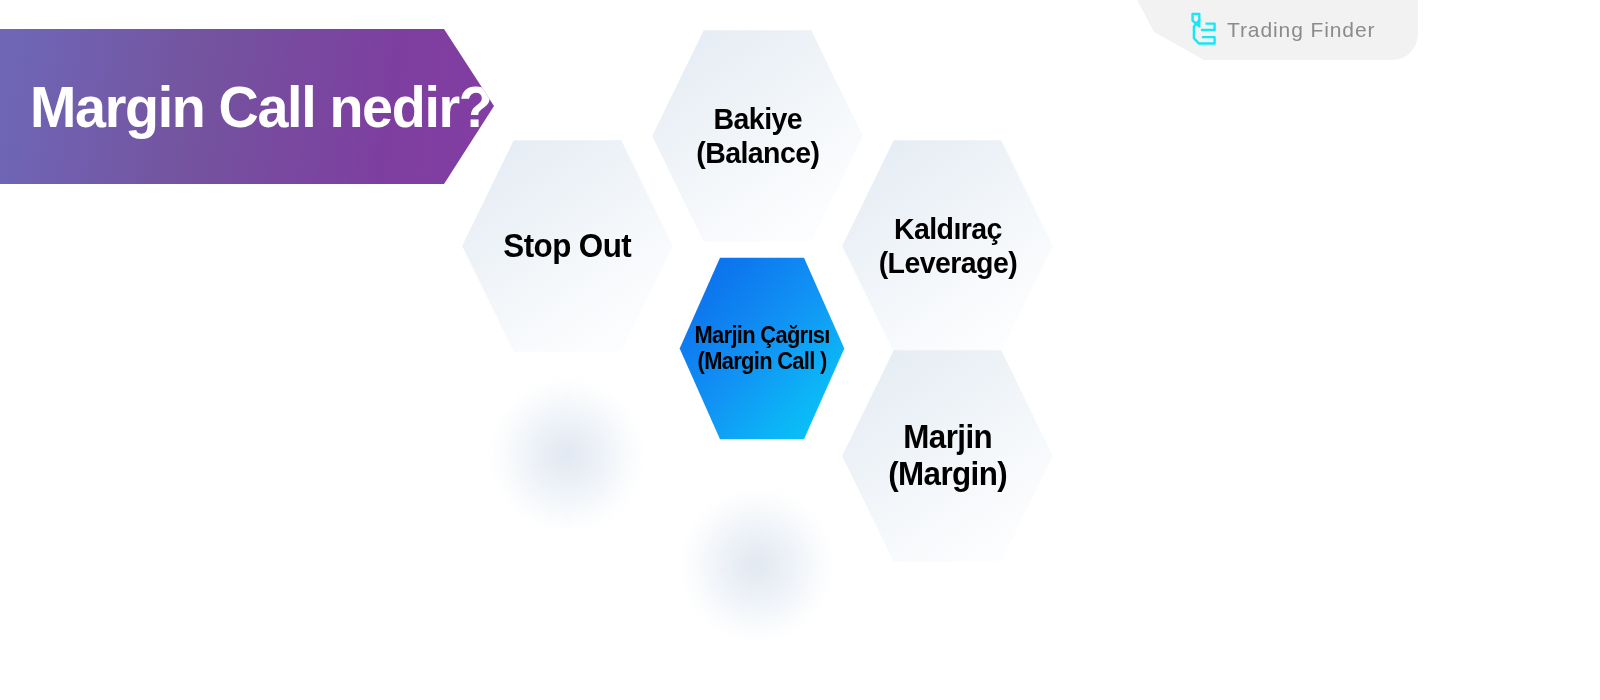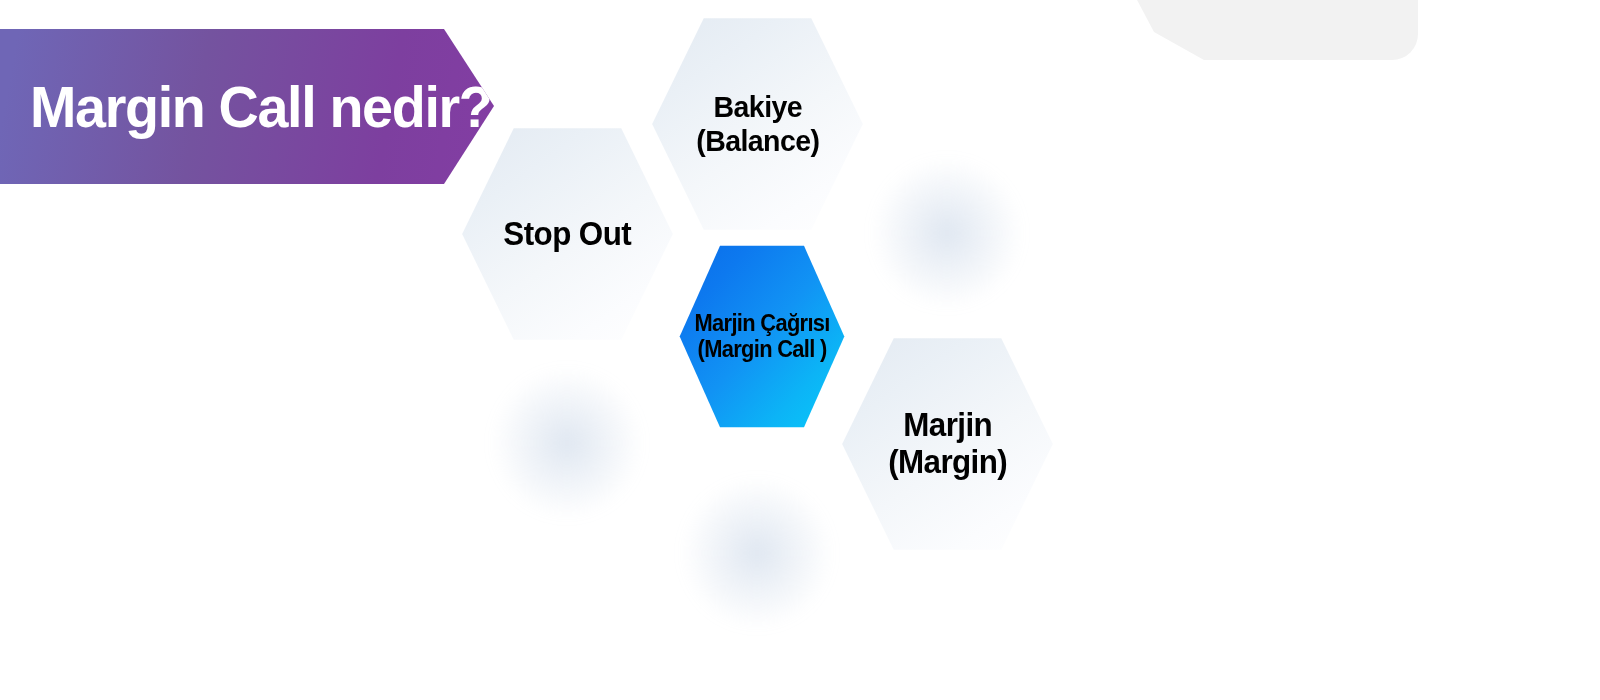--- a/index.html
+++ b/index.html
@@ -47,21 +47,21 @@
   }
   #logo-mark{ width:32px; height:36px; flex:0 0 auto; display:block; }
   #brand-name{
     color:#8b8b8b;
     font-size:21px; font-weight:400;
     letter-spacing:0.9px;
     white-space:nowrap;
   }
 
   
-  #honeycomb{ position:absolute; left:0; top:0; width:1600px; height:552px; }
+  #honeycomb{ position:absolute; left:0; top:12px; width:1600px; height:552px; }
 
   .hex{
     position:absolute;
     display:flex; align-items:center; justify-content:center;
     text-align:center;
     clip-path: polygon(25% 1.5%, 75% 1.5%, 99% 50%, 75% 98.5%, 25% 98.5%, 1% 50%);
   }
   .hex-glow{
     position:absolute;
     border-radius:50%;
@@ -92,35 +92,47 @@
 </head>
 <body>
 
 <div id="stage">
 
   <div id="title-ribbon">
     <div id="title-text">Margin Call nedir?</div>
   </div>
 
   <div id="logo-card"></div>
+  <div id="logo-inner">
+    <svg id="logo-mark" viewBox="0 0 34 40" fill="none">
+      <path d="M6.5 2 H14 V16 L6.5 9.5 Z" stroke="#16e6f5" stroke-width="2.6" stroke-linejoin="round" fill="none"></path>
+      <path d="M22 13 H31 V20 H17" stroke="#16e6f5" stroke-width="2.6" stroke-linejoin="round" stroke-linecap="round" fill="none"></path>
+      <path d="M14 9 L8 16 V29 L13.5 35 H31 V28 H18" stroke="#16e6f5" stroke-width="2.6" stroke-linejoin="round" stroke-linecap="round" fill="none"></path>
+    </svg>
+    <span id="brand-name">Trading Finder</span>
+  </div>
 
   <div id="honeycomb">
 
     <div class="hex-glow" style="left:652px; top:18px; width:210px; height:210px;"></div>
     <div class="hex-glow" style="left:842px; top:128px; width:210px; height:210px;"></div>
     <div class="hex-glow" style="left:842px; top:338px; width:210px; height:210px;"></div>
     <div class="hex-glow" style="left:652px; top:448px; width:210px; height:210px;"></div>
     <div class="hex-glow" style="left:462px; top:338px; width:210px; height:210px;"></div>
     <div class="hex-glow" style="left:462px; top:128px; width:210px; height:210px;"></div>
 
     <div class="hex hex-outer" style="left:650px; top:15px; width:215px; height:218px;">
       <span class="hex-label lbl-md">Bakiye
 (Balance)</span>
     </div>
 
+    <div class="hex hex-outer" style="left:840px; top:125px; width:215px; height:218px;">
+      <span class="hex-label lbl-md">Kaldıraç
+(Leverage)</span>
+    </div>
 
     <div class="hex hex-outer" style="left:840px; top:335px; width:215px; height:218px;">
       <span class="hex-label lbl-lg">Marjin
 (Margin)</span>
     </div>
 
 
 
     <div class="hex hex-center" style="left:678px; top:243px; width:168px; height:187px;">
       <span class="hex-label lbl-ctr">Marjin Çağrısı

